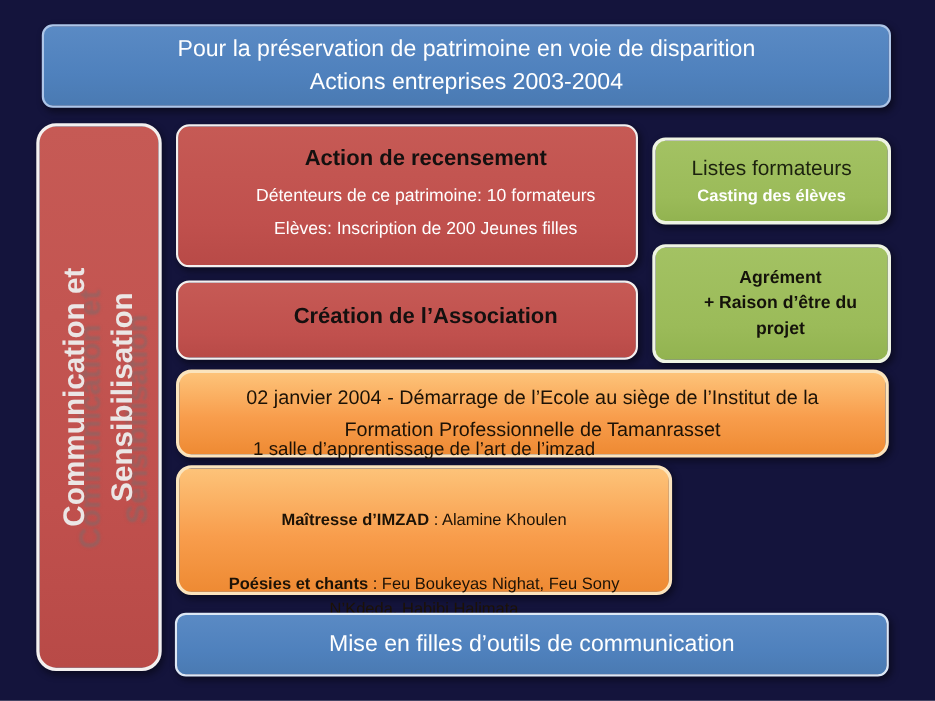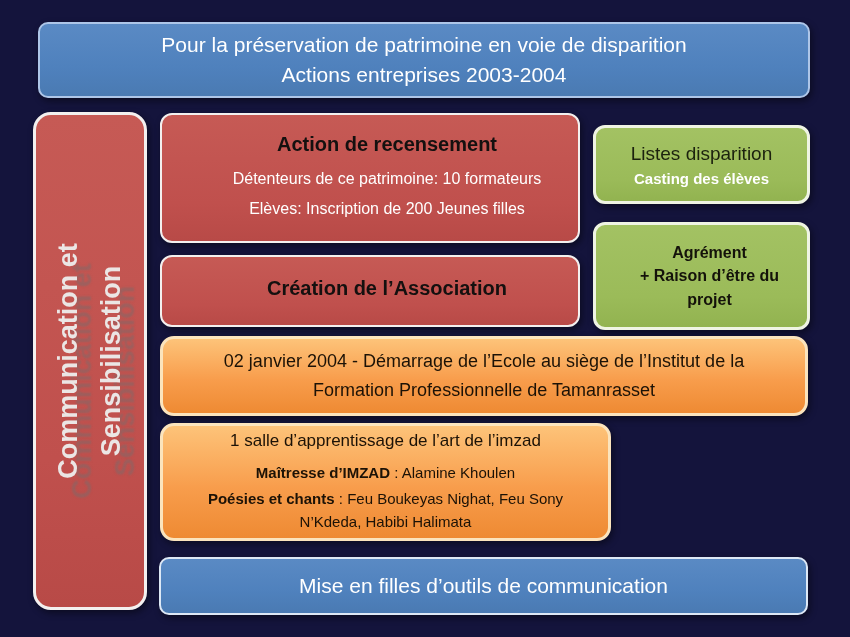--- a/index.html
+++ b/index.html
@@ -56,21 +56,21 @@
   #agrement-box .g-line2 { max-width:170px; }
   
   .orange {
     background: linear-gradient(#fdc379, #f89d4c 55%, #ee8a33);
     border: 3px solid #fbe4bd;
     border-radius: 14px;
     color: #1c1206;
   }
   #demarrage-box { left:160px; top:336px; width:648px; height:80px; font-size:18px; line-height:1.6; }
   #demarrage-box .inner { max-width:600px; }
-  #apprentissage-box { left:160px; top:423px; width:451px; height:118px; }
+  #apprentissage-box { left:160px; top:423px; width:451px; height:118px;gap:32px; }
   #apprentissage-box .o-title { font-size:17px; margin-bottom:7px; }
   #apprentissage-box .o-line { font-size:15px; line-height:1.5; margin-top:4px; max-width:420px; }
   #fabrication-box { left:623px; top:428px; width:187px; height:99px; }
   #fabrication-box .o-line { font-size:16px; line-height:1.95; }
   
   #sidebar-bar {
     position:absolute; left:33px; top:112px; width:114px; height:498px;
     background: linear-gradient(#c65a55, #c0504d 70%, #b84a47);
     border: 3px solid #f3f0ef;
     border-radius: 18px;
@@ -106,21 +106,21 @@
     </div>
   </div>
 
   <div class="box red" id="recensement-box">
     <div class="box-title">Action de recensement</div>
     <div class="box-line">Détenteurs de ce patrimoine: 10 formateurs</div>
     <div class="box-line">Elèves: Inscription de 200 Jeunes filles</div>
   </div>
 
   <div class="box green" id="listes-box">
-    <div class="box-title">Listes disparition</div>
+    <div class="box-title">Listes formateurs</div>
     <div class="box-sub">Casting des élèves</div>
   </div>
 
   <div class="box green" id="agrement-box">
     <div class="g-line">Agrément</div>
     <div class="g-line g-line2">+ Raison d’être du projet</div>
   </div>
 
   <div class="box red" id="association-box">
     <div class="box-title">Création de l’Association</div>

